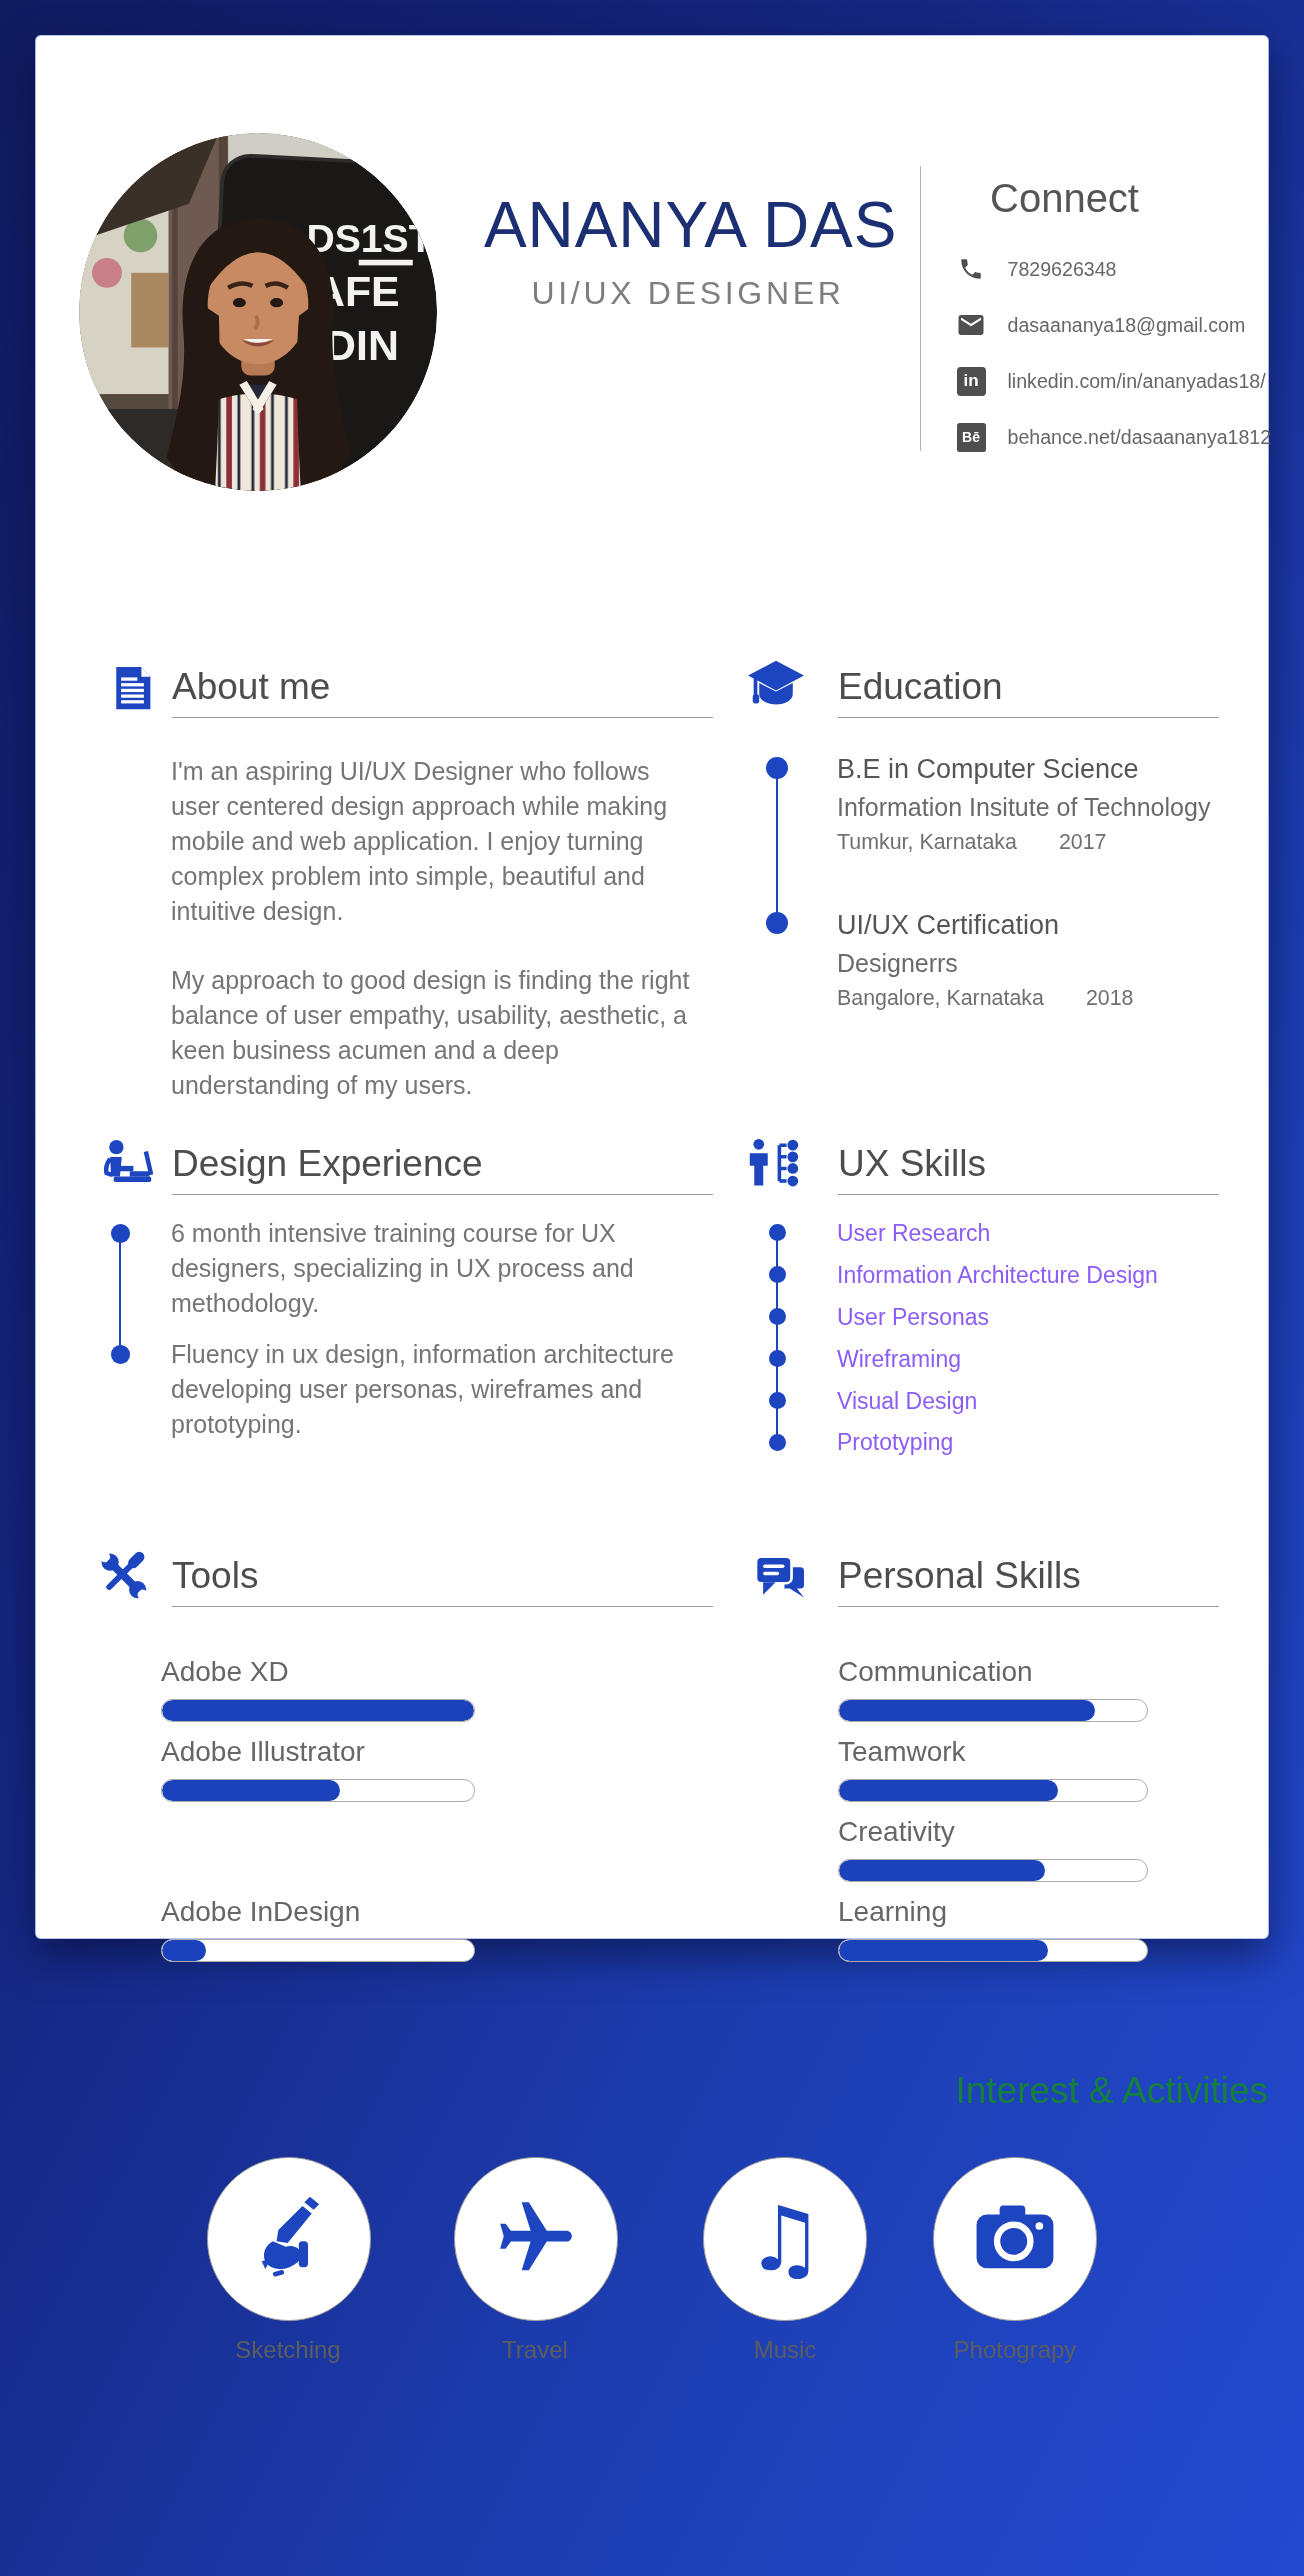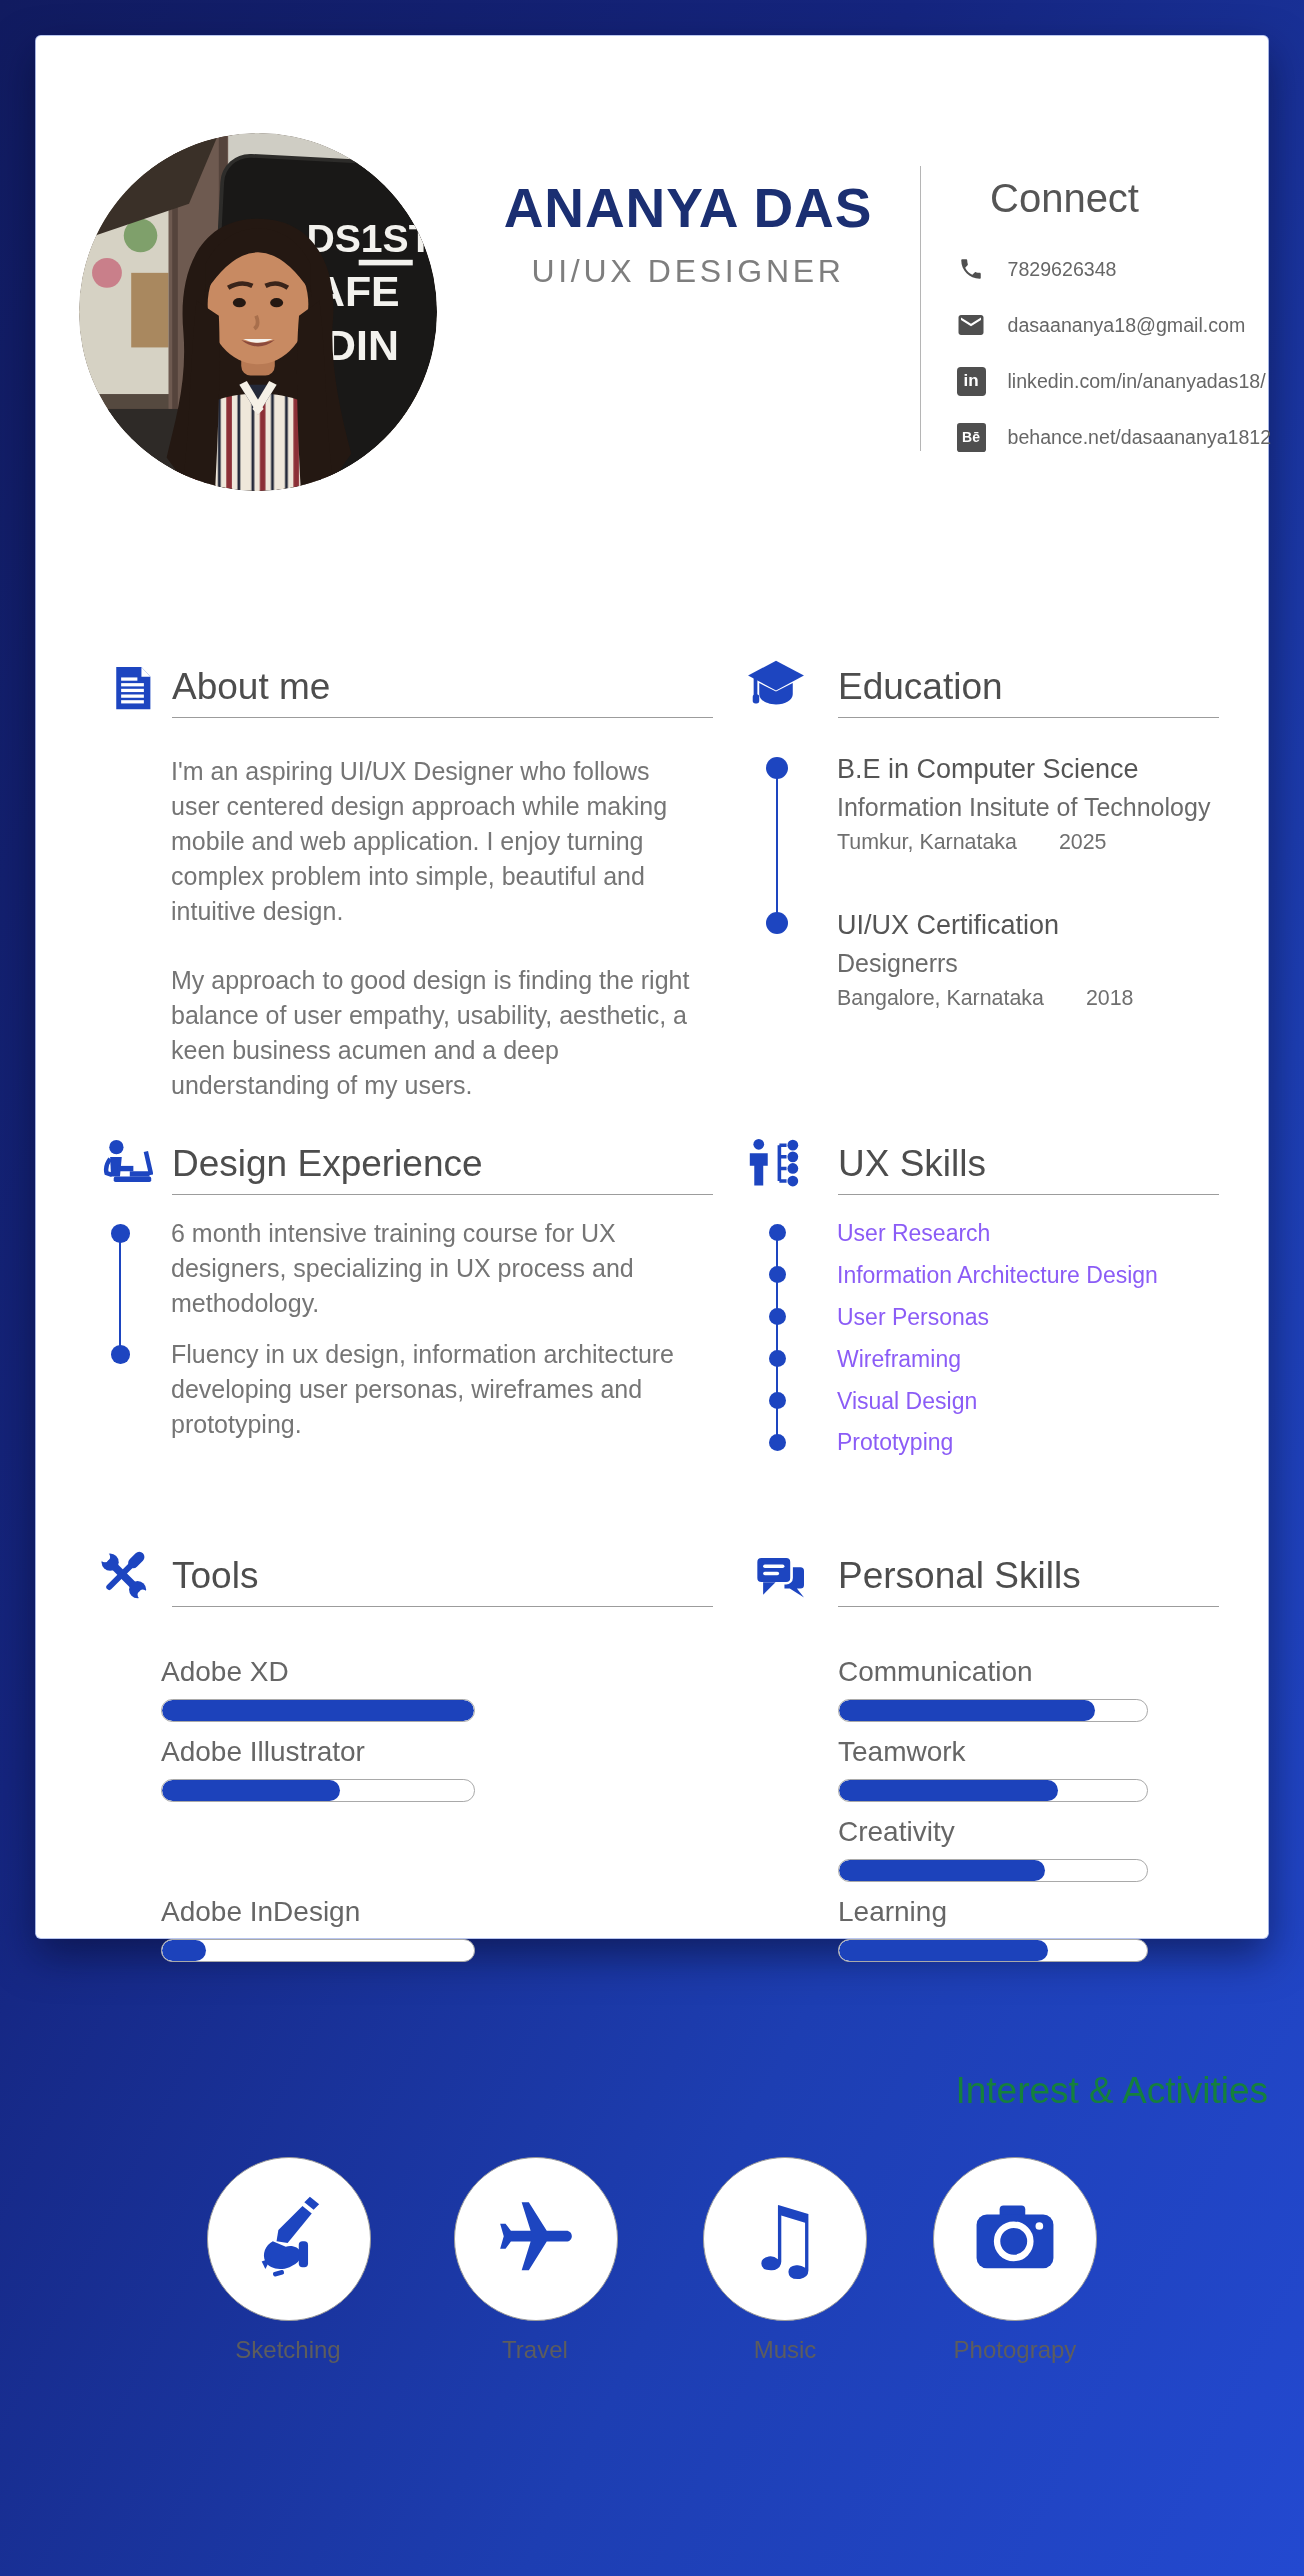--- a/index.html
+++ b/index.html
@@ -10,21 +10,21 @@
   }
   .card{
     position:absolute;left:36px;top:36px;width:1232px;height:1902px;
     background:#ffffff;border-radius:4.7px;
     box-shadow:0 0 0 0.9px #b9c6ef,0 17px 42px rgba(5,10,40,.55);
   }
   .abs{position:absolute;}
   
   .photo{position:absolute;left:43px;top:97px;width:358px;height:358px;border-radius:50%;overflow:hidden;}
   .name-block{position:absolute;left:431px;top:140px;width:442px;text-align:center;}
-  .person-name{margin:0;font-size:55px;font-weight:700;letter-spacing:0.9px;color:#1b2f72;line-height:65px;white-space:nowrap;}
+  .person-name{margin:17px;font-size:64px;font-weight:400;letter-spacing:0.9px;color:#1b2f72;line-height:65px;white-space:nowrap;}
   .person-title{margin-top:12px;font-size:32px;letter-spacing:3.7px;color:#7e7e7e;font-weight:400;}
   .header-divider{position:absolute;left:884px;top:130px;width:0.9px;height:285px;background:#b5b5b5;}
   .connect{position:absolute;left:919px;top:140px;width:308px;}
   .connect-title{margin:0 0 0 35px;font-size:40px;font-weight:400;color:#555555;}
   .contact-row{display:flex;align-items:center;height:32px;margin-top:24px;}
   .contact-row:first-of-type{margin-top:32px;}
   .contact-icon{width:32px;display:flex;justify-content:center;align-items:center;flex:0 0 32px;}
   .contact-label{margin-left:20.5px;font-size:19.6px;color:#666666;}
   .sq-icon{width:29px;height:29px;border-radius:3.7px;background:#4f4f4f;color:#ffffff;
     display:flex;align-items:center;justify-content:center;font-weight:700;font-size:17px;}
@@ -183,21 +183,21 @@
   <div class="underline" style="left:802px;top:681px;width:381px"></div>
 
   <div class="vline" style="left:740px;top:733px;height:155px"></div>
   <div class="dot" style="left:730px;top:721px;width:22.4px;height:22.4px"></div>
   <div class="dot" style="left:730px;top:876px;width:22.4px;height:22.4px"></div>
 
   <div class="edu-entry" style="left:801px;top:716px">
     <div class="edu-degree">B.E in Computer Science</div>
     <div class="edu-school">Information Insitute of Technology</div>
     <div class="edu-meta">
-      <span>Tumkur, Karnataka</span><span class="edu-year">2025</span>
+      <span>Tumkur, Karnataka</span><span class="edu-year">2017</span>
     </div>
   </div>
   <div class="edu-entry" style="left:801px;top:872px">
     <div class="edu-degree">UI/UX Certification</div>
     <div class="edu-school">Designerrs</div>
     <div class="edu-meta">
       <span>Bangalore, Karnataka</span><span class="edu-year">2018</span>
     </div>
   </div>
 

